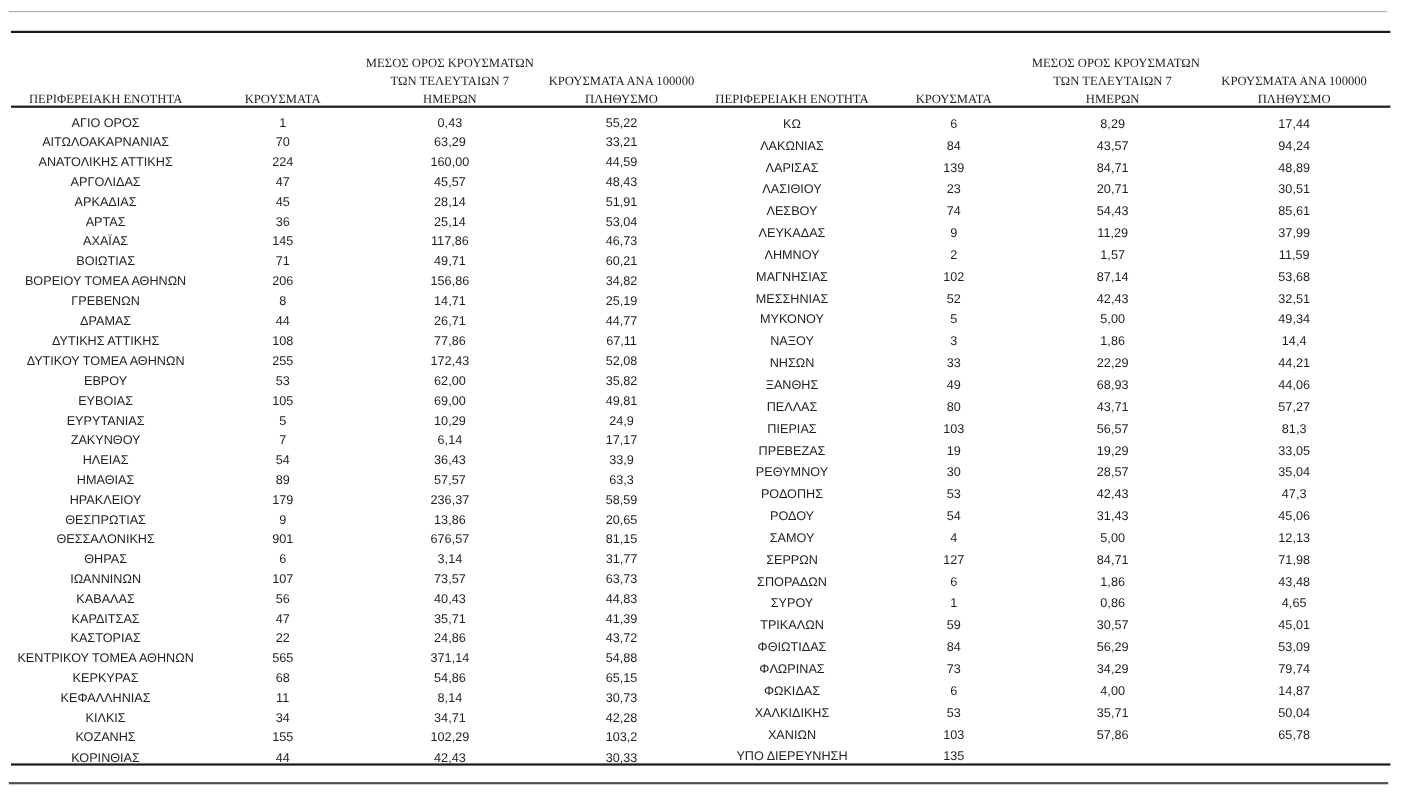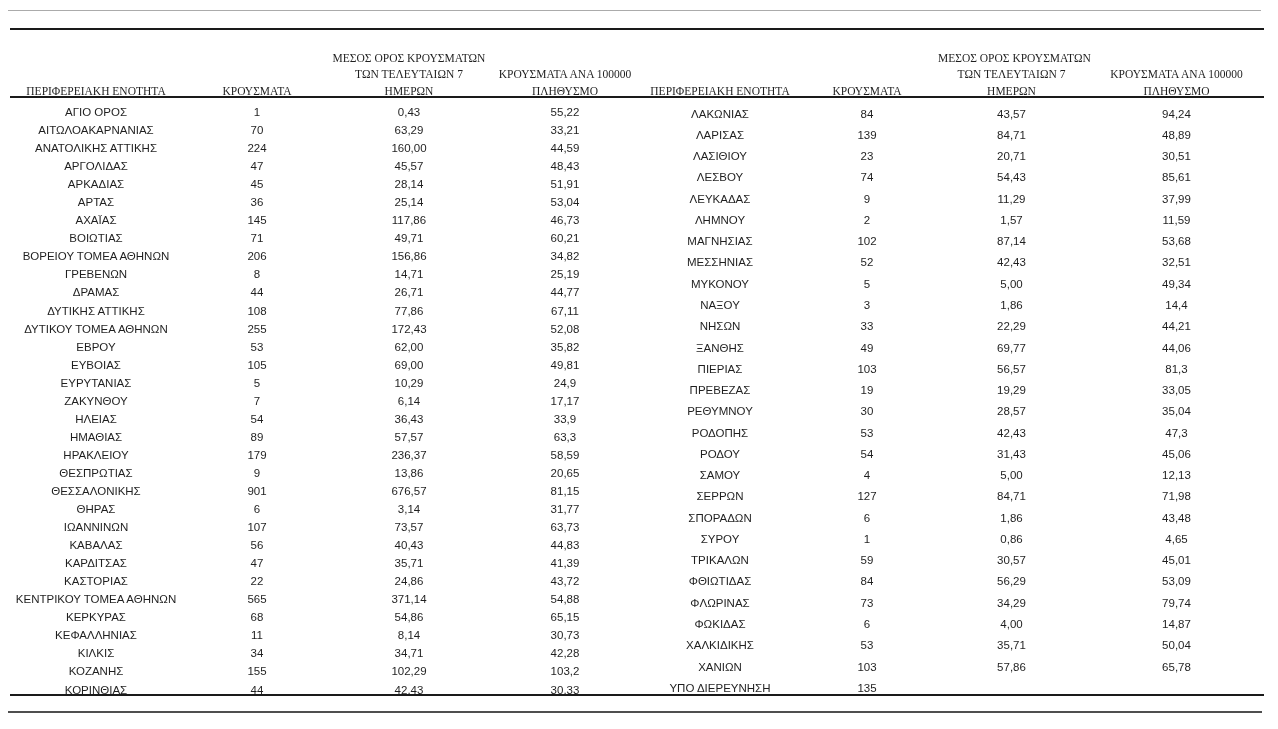--- a/index.html
+++ b/index.html
@@ -324,20 +324,26 @@
           <span class="hline">ΗΜΕΡΩΝ</span>
         </th>
         <th>
           <span class="hline">ΚΡΟΥΣΜΑΤΑ ΑΝΑ 100000</span>
           <span class="hline">ΠΛΗΘΥΣΜΟ</span>
         </th>
       </tr>
     </thead>
     <tbody>
         <tr>
+          <td>ΚΩ</td>
+          <td>6</td>
+          <td>8,29</td>
+          <td>17,44</td>
+        </tr>
+        <tr>
           <td>ΛΑΚΩΝΙΑΣ</td>
           <td>84</td>
           <td>43,57</td>
           <td>94,24</td>
         </tr>
         <tr>
           <td>ΛΑΡΙΣΑΣ</td>
           <td>139</td>
           <td>84,71</td>
           <td>48,89</td>
@@ -392,22 +398,28 @@
         </tr>
         <tr>
           <td>ΝΗΣΩΝ</td>
           <td>33</td>
           <td>22,29</td>
           <td>44,21</td>
         </tr>
         <tr>
           <td>ΞΑΝΘΗΣ</td>
           <td>49</td>
-          <td>69,77</td>
+          <td>68,93</td>
           <td>44,06</td>
+        </tr>
+        <tr>
+          <td>ΠΕΛΛΑΣ</td>
+          <td>80</td>
+          <td>43,71</td>
+          <td>57,27</td>
         </tr>
         <tr>
           <td>ΠΙΕΡΙΑΣ</td>
           <td>103</td>
           <td>56,57</td>
           <td>81,3</td>
         </tr>
         <tr>
           <td>ΠΡΕΒΕΖΑΣ</td>
           <td>19</td>

